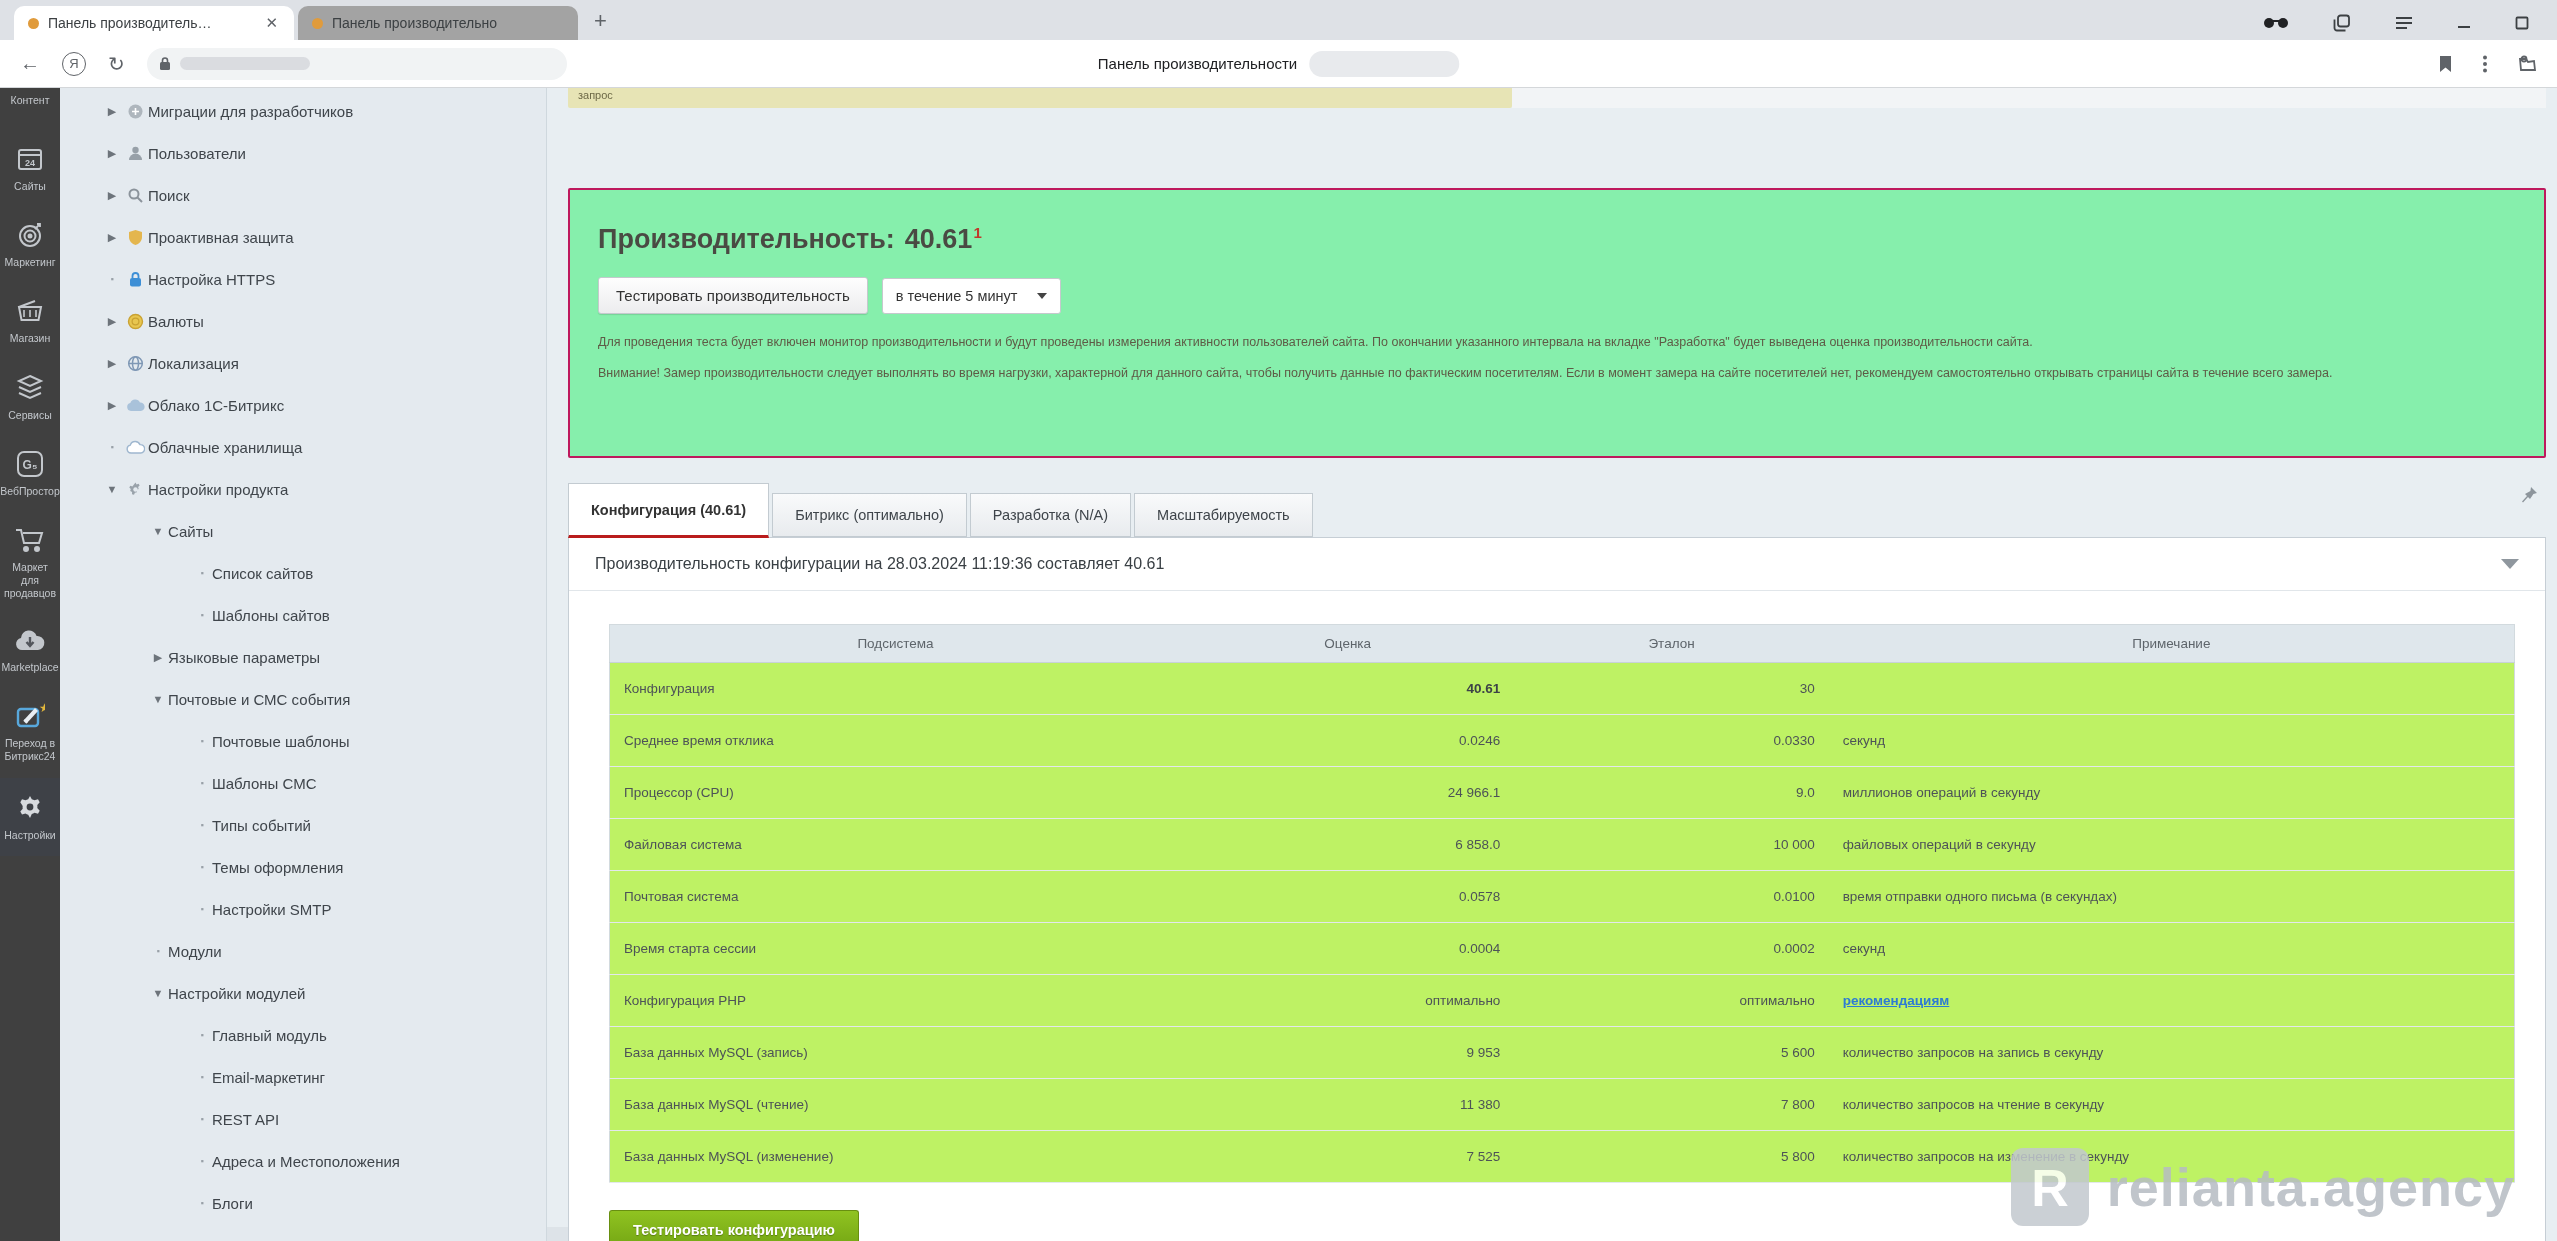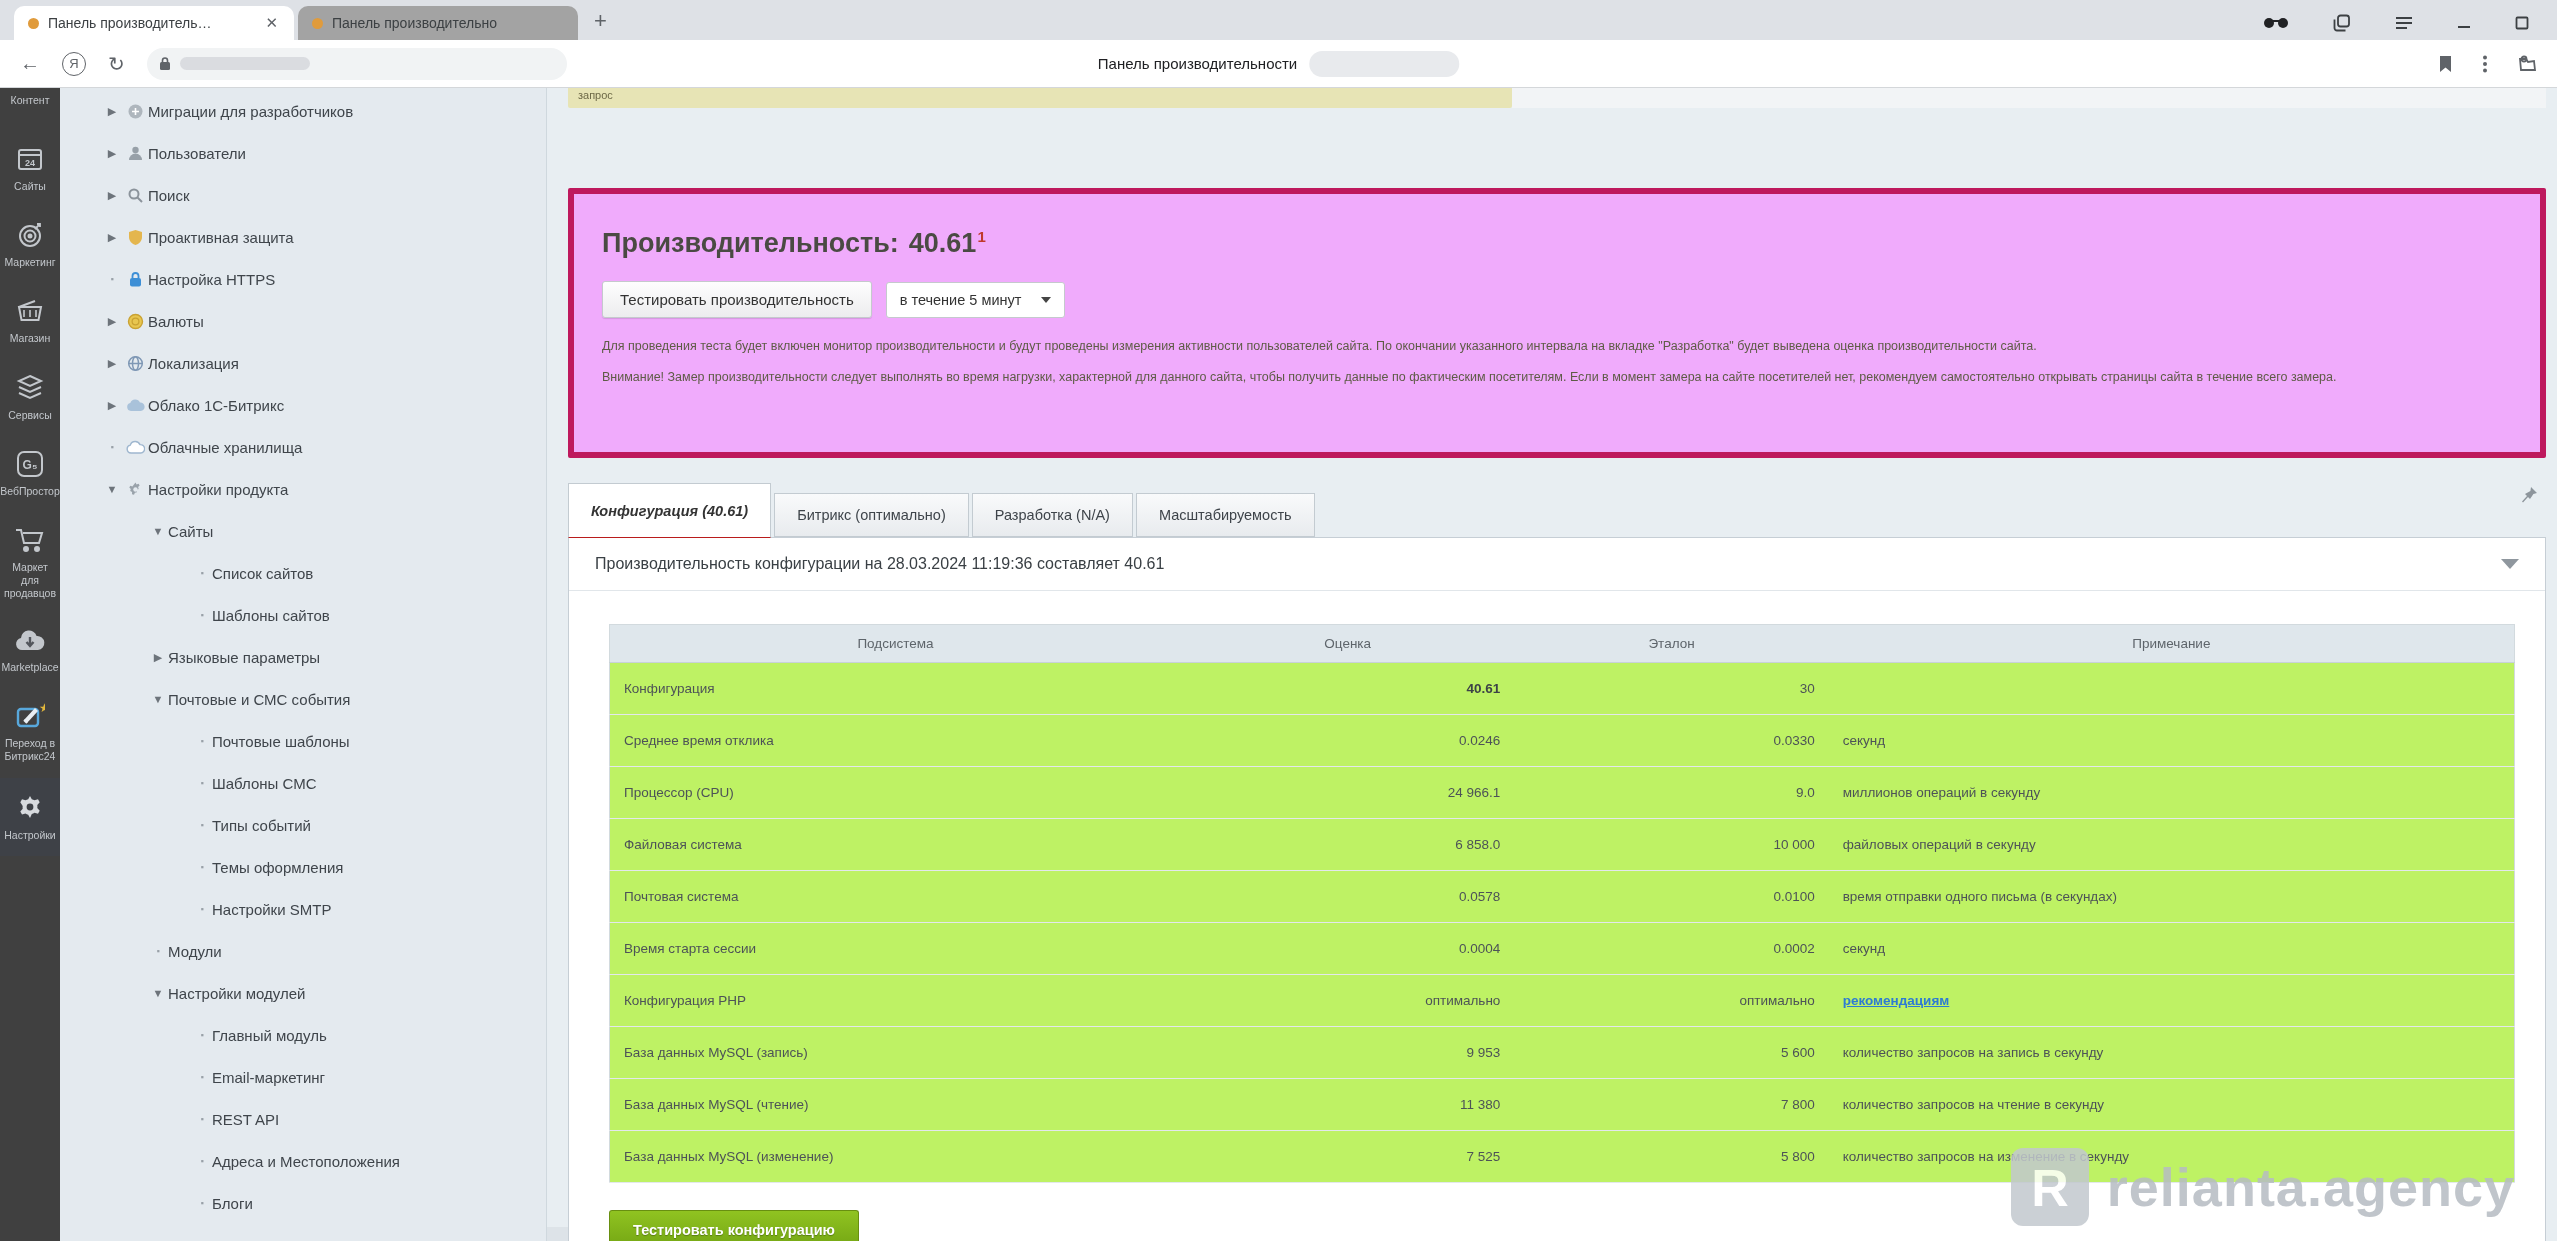--- a/index.html
+++ b/index.html
@@ -44,39 +44,39 @@
   .lv0 { padding-left:42px; }
   .lv1 { padding-left:88px; }
   .lv2 { padding-left:132px; }
 
   
   .content { flex:1; position:relative; padding-left:21px; background:#e8eef2; }
   .notice-strip { width:944px; height:20px; background:#e7e4b5; border-radius:0 0 2px 2px;
     font-size:11px; color:#6d6947; padding:1px 10px; overflow:hidden; }
   .notice-side { position:absolute; top:0; left:965px; right:11px; height:20px; background:#f2f4f6; }
 
-  .perf-panel { margin-top:80px; width:1978px; height:270px; background:#f0abfc; border:6px solid #be185d;
+  .perf-panel { margin-top:80px; width:1978px; height:270px; background:#86efac; border:2px solid #be185d;
     border-radius:2px; padding:34px 28px 0; }
   .perf-panel h1 { font-size:27px; color:#4a4a43; font-weight:bold; }
   .perf-panel h1 .score { margin-left:10px; }
   .perf-panel h1 sup { color:#c0392b; font-size:15px; font-weight:bold; margin-left:1px; }
   .controls { margin-top:22px; display:flex; gap:14px; align-items:center; }
   .btn-light { background:linear-gradient(#fefefe,#ececee); border:1px solid #c5c9cd; border-radius:3px;
     box-shadow:0 1px 1px rgba(0,0,0,.12); padding:9px 17px; font-size:15px; color:#333; font-family:inherit; }
   .sel { background:#fff; border:1px solid #c5c9cd; border-radius:3px; padding:9px 13px; font-size:14.5px; color:#333;
     display:flex; align-items:center; gap:20px; }
   .sel .chev { width:0; height:0; border-left:5px solid transparent; border-right:5px solid transparent; border-top:6px solid #444; }
   .desc { margin-top:19px; font-size:12.5px; color:#5e5b46; line-height:1.45; max-width:1920px; }
   .desc + .desc { margin-top:13px; }
 
   .tabs-row { margin-top:24px; display:flex; align-items:flex-end; position:relative; height:55px; width:1978px; }
   .mtab { height:44px; display:flex; align-items:center; padding:0 22px; margin-right:3px;
     background:linear-gradient(#f9fafb,#e8ebee); border:1px solid #c3cbd1; font-size:14.5px; color:#3e444a; }
-  .mtab.active { height:55px; background:#fff; border-bottom:1px solid #b91c1c; font-weight:bold; color:#333;
-    margin-bottom:-1px; z-index:2;font-style:italic; }
+  .mtab.active { height:55px; background:#fff; border-bottom:3px solid #b91c1c; font-weight:bold; color:#333;
+    margin-bottom:-1px; z-index:2; }
   .pin-ic { position:absolute; right:8px; top:4px; }
 
   .panel { width:1978px; min-height:658px; background:#fff; border:1px solid #c6ced5; position:relative; z-index:1; }
   .panel-header { height:53px; border-bottom:1px solid #e1e6ea; display:flex; align-items:center; padding:0 26px; }
   .panel-title { font-size:16px; color:#3a4045; }
   .hdr-caret { margin-left:auto; width:0; height:0; border-left:9px solid transparent; border-right:9px solid transparent; border-top:10px solid #8f979e; }
 
   .table-wrap { margin:33px 30px 0 40px; }
   table { width:100%; border-collapse:collapse; border:1px solid #d2dade; font-size:13.5px; color:#4d5357; }
   thead th { background:#dfe7ec; border-bottom:1px solid #c8d2d8; height:38px; font-weight:normal; color:#5e656b; }

